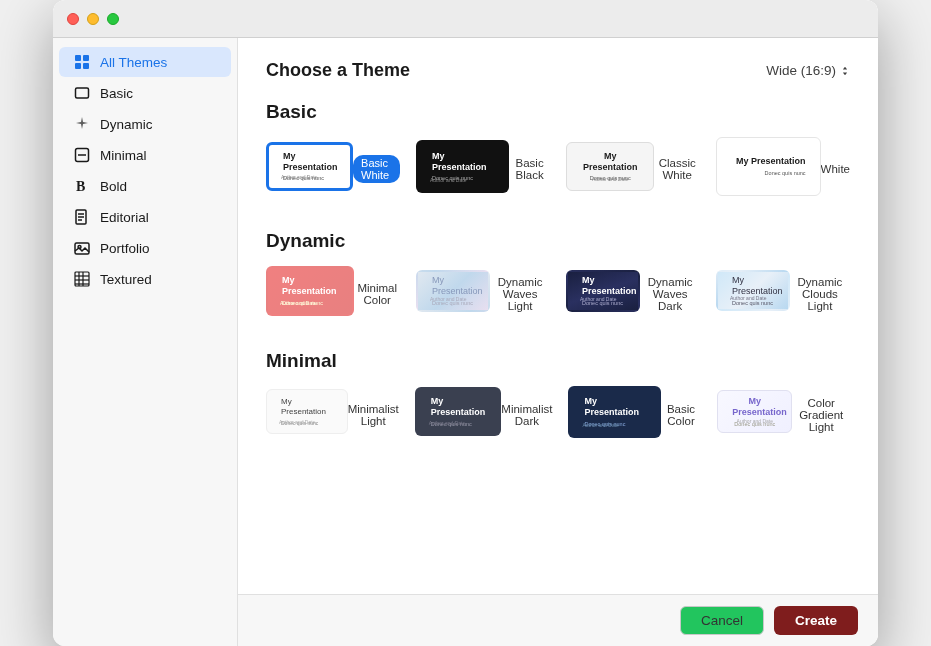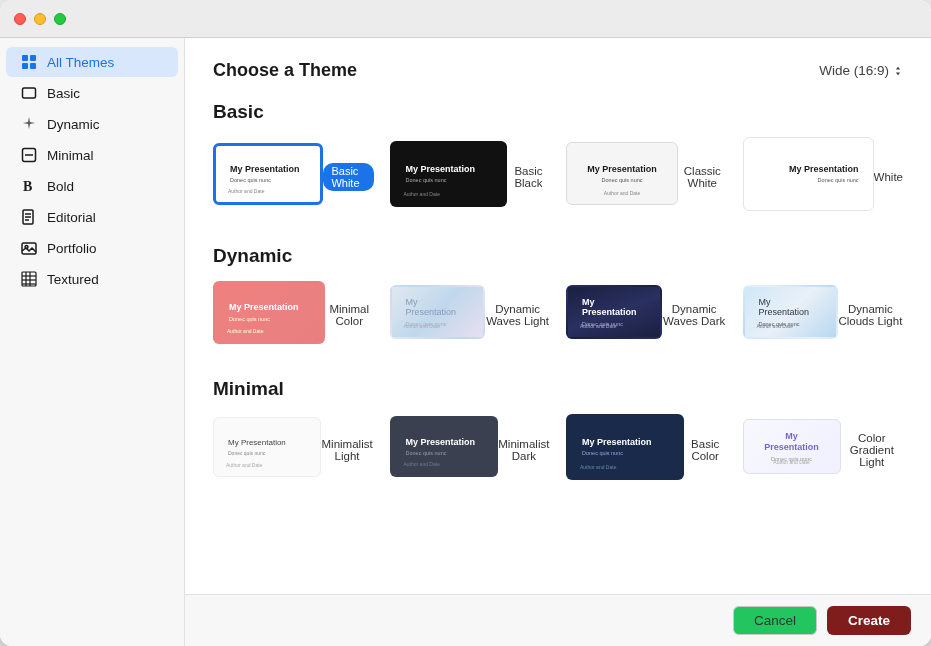--- a/index.html
+++ b/index.html
@@ -8,21 +8,21 @@
       font-family: -apple-system, BlinkMacSystemFont, "San Francisco", "Helvetica Neue", sans-serif;
       background: #f0f0f0;
       display: flex;
       justify-content: center;
       align-items: center;
       height: 100vh;
       min-height: 646px;
     }
 
     .window {
-      width: 931px;
+      width: 825px;
       height: 646px;
       background: #ffffff;
       border-radius: 12px;
       box-shadow: 0 20px 60px rgba(0,0,0,0.35);
       display: flex;
       flex-direction: column;
       overflow: hidden;
     }
 
     .titlebar {

